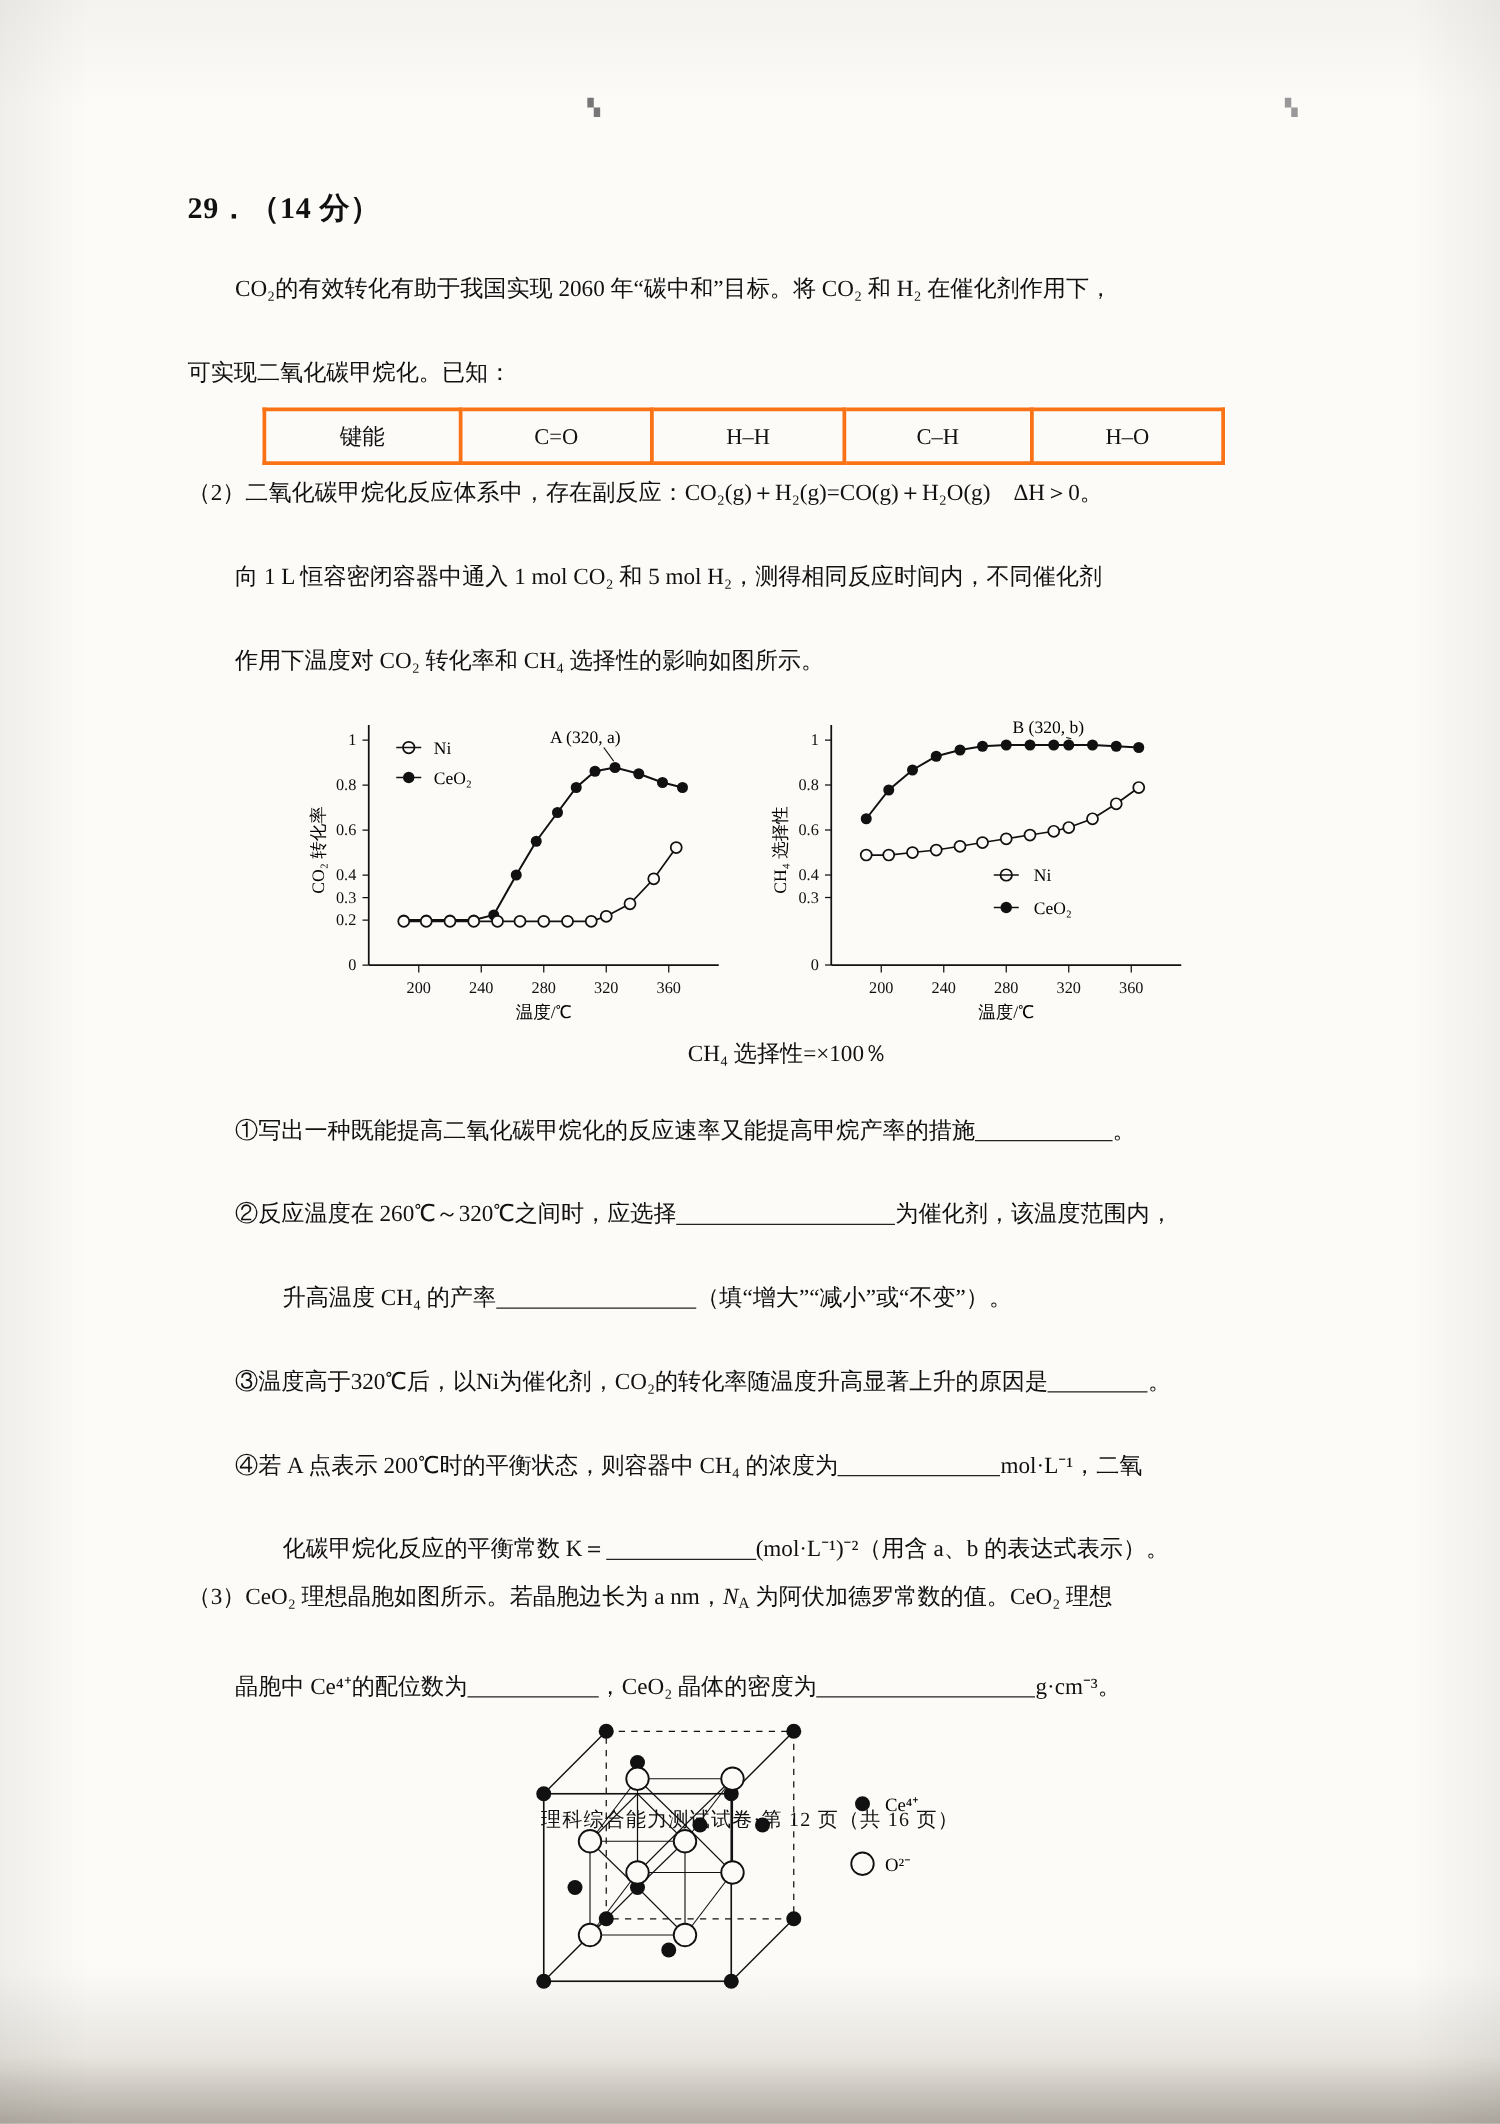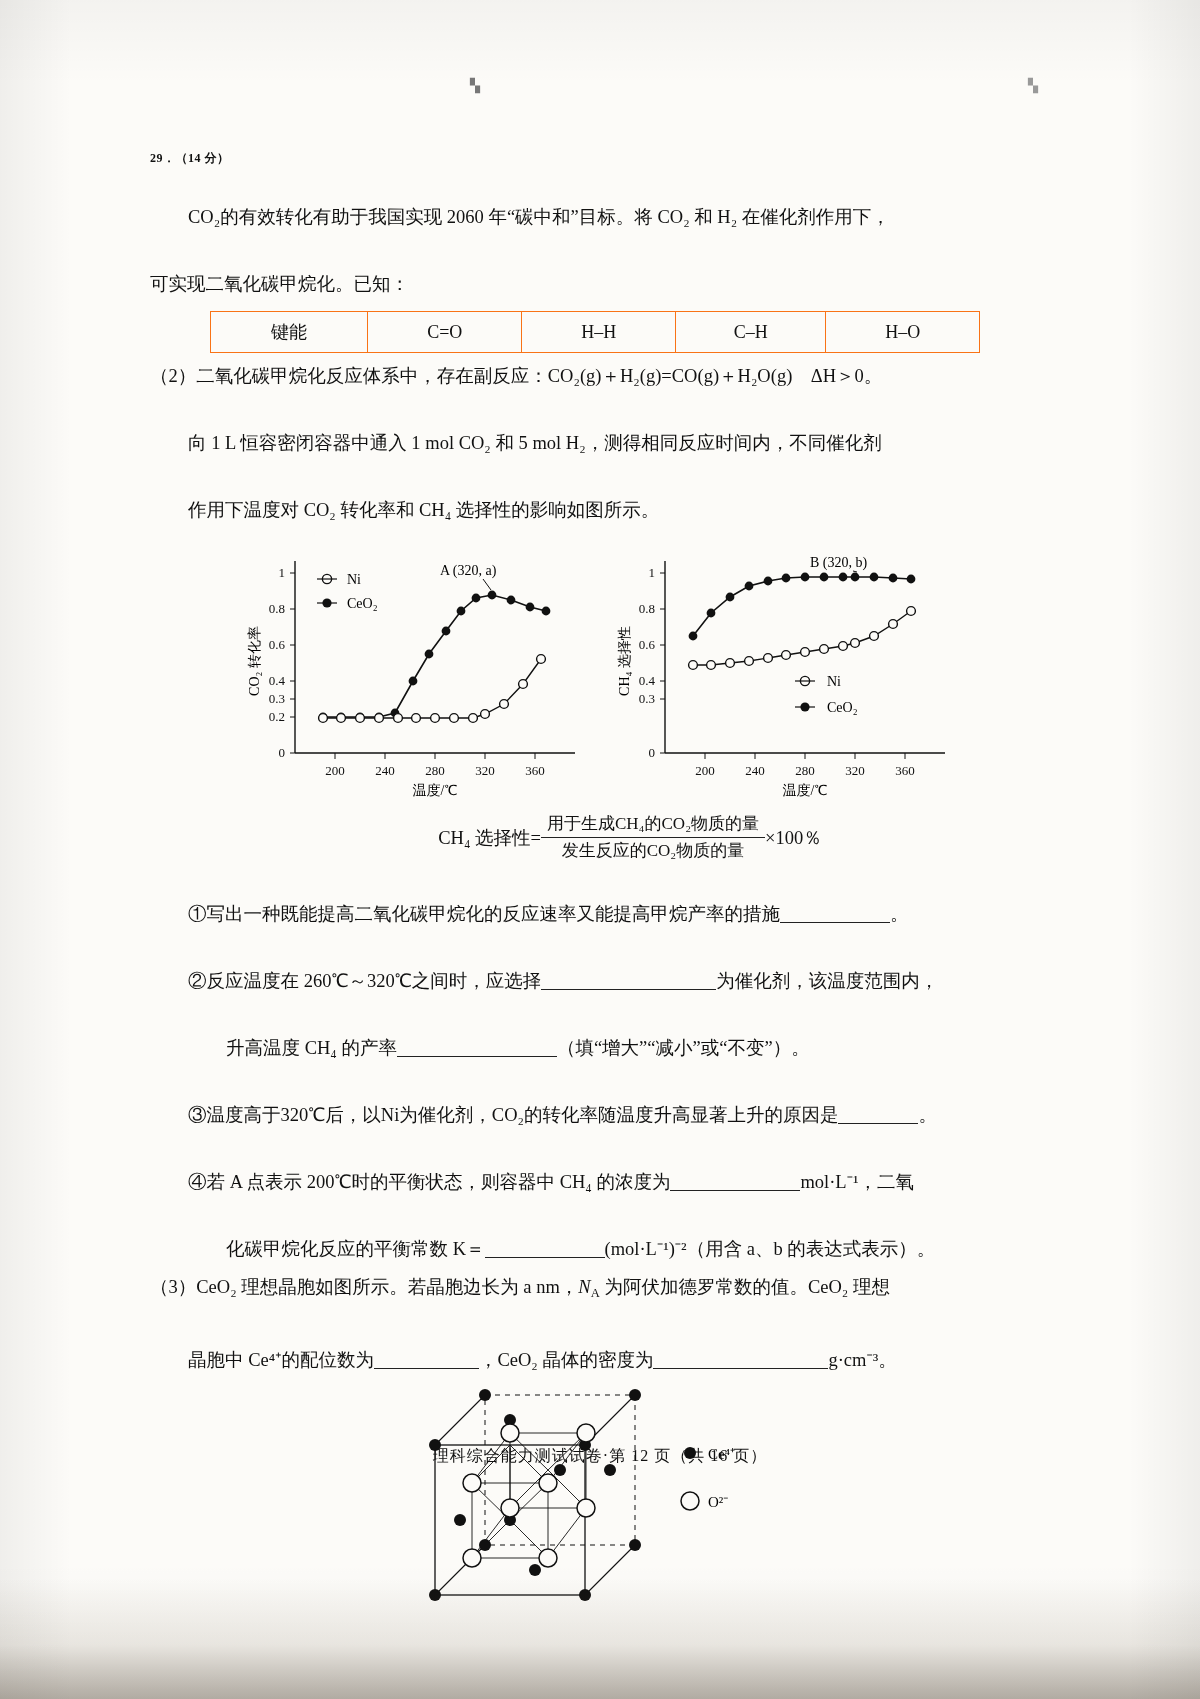--- a/index.html
+++ b/index.html
@@ -26,41 +26,41 @@
   .bottom-shadow{
     position:absolute;left:0;right:0;bottom:0;height:120px;
     background:linear-gradient(180deg, rgba(255,255,255,0) 0%, rgba(120,100,70,0.10) 55%, rgba(60,45,25,0.35) 100%);
     pointer-events:none;
   }
   .content{
     position:absolute;
     left:150px;top:150px;width:900px;
   }
   .qno{
-    font-size:12px;font-weight:700;letter-spacing:0.5px;
+    font-size:24px;font-weight:700;letter-spacing:0.5px;
     margin-bottom:10px;
   }
   .para{
     font-size:18.5px;line-height:34px;text-align:justify;margin-top:33px;
   }
   .indent{ text-indent:38px; }
   sub{font-size:0.68em;vertical-align:-0.28em;}
   .blank{
     display:inline-block;
     border-bottom:1px solid #222;
     vertical-align:-3px;
   }
   table.bond{
     border-collapse:collapse;
     margin:10px 0 6px 60px;
     width:770px;
     font-size:18px;
   }
   table.bond td{
-    border:1px solid #f97316;
+    border:3px solid #f97316;
     text-align:center;
     height:36px;
     padding:2px 4px;
   }
   .sec{ margin-top:4px; }
   .hang{
     padding-left:38px;
     text-indent:-38px;
   }
   .sub-hang{
@@ -307,24 +307,20 @@
           <text x="222" y="145" font-family="Liberation Serif, serif" font-size="14">Ni</text>
           <circle cx="200" cy="166" r="4.6" fill="#111"></circle>
           <line x1="190" y1="166" x2="210" y2="166" stroke="#111" stroke-width="1.2"></line>
           <text x="222" y="171" font-family="Liberation Serif, serif" font-size="14">CeO₂</text>
         </g>
       </svg>
     </div>
 
     <div class="formula-row">
       <span>CH₄ 选择性=</span>
-      <span class="frac">
-        <span class="num">用于生成CH₄的CO₂物质的量</span>
-        <span class="den">发生反应的CO₂物质的量</span>
-      </span>
       <span>×100％</span>
     </div>
 
     <div class="para sub-hang">
       <span>①</span><span>写出一种既能提高二氧化碳甲烷化的反应速率又能提高甲烷产率的措施</span><span class="blank" style="width:110px"></span><span>。</span>
     </div>
 
     <div class="para sub-hang">
       <span>②</span><span>反应温度在 260℃～320℃之间时，应选择</span><span class="blank" style="width:175px"></span><span>为催化剂，该温度范围内，</span>
     </div>

